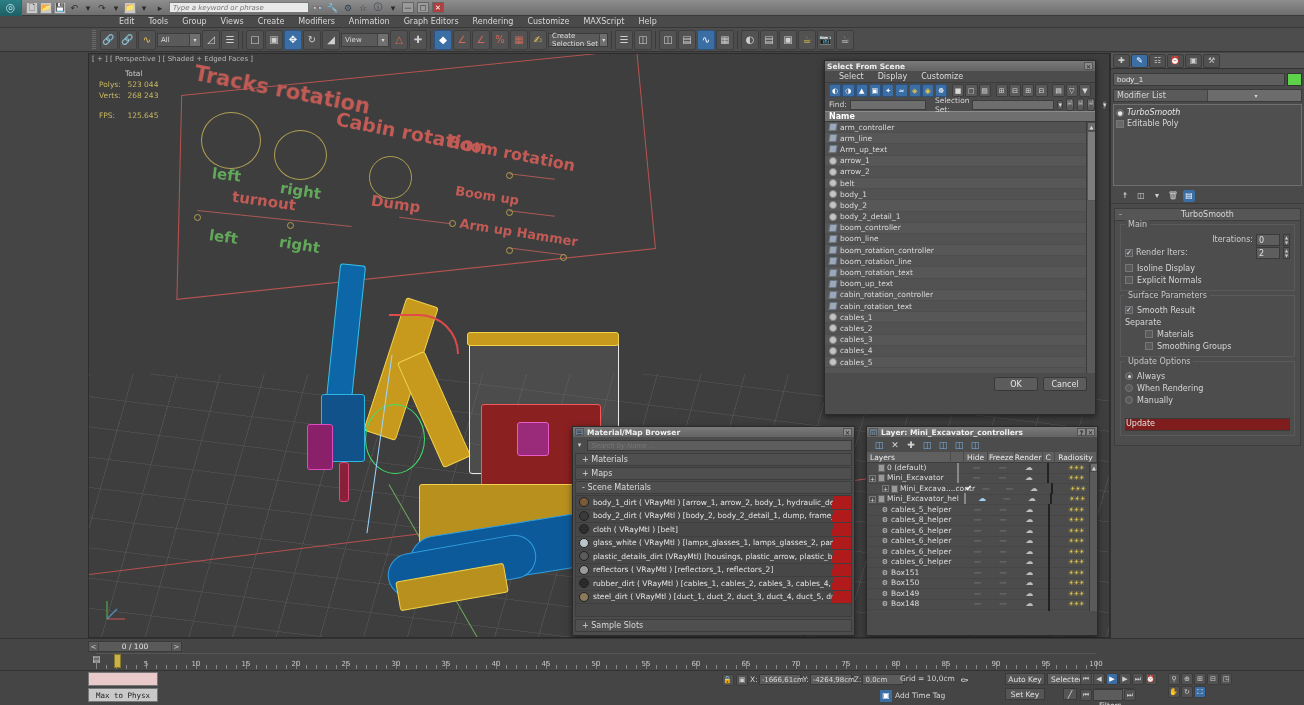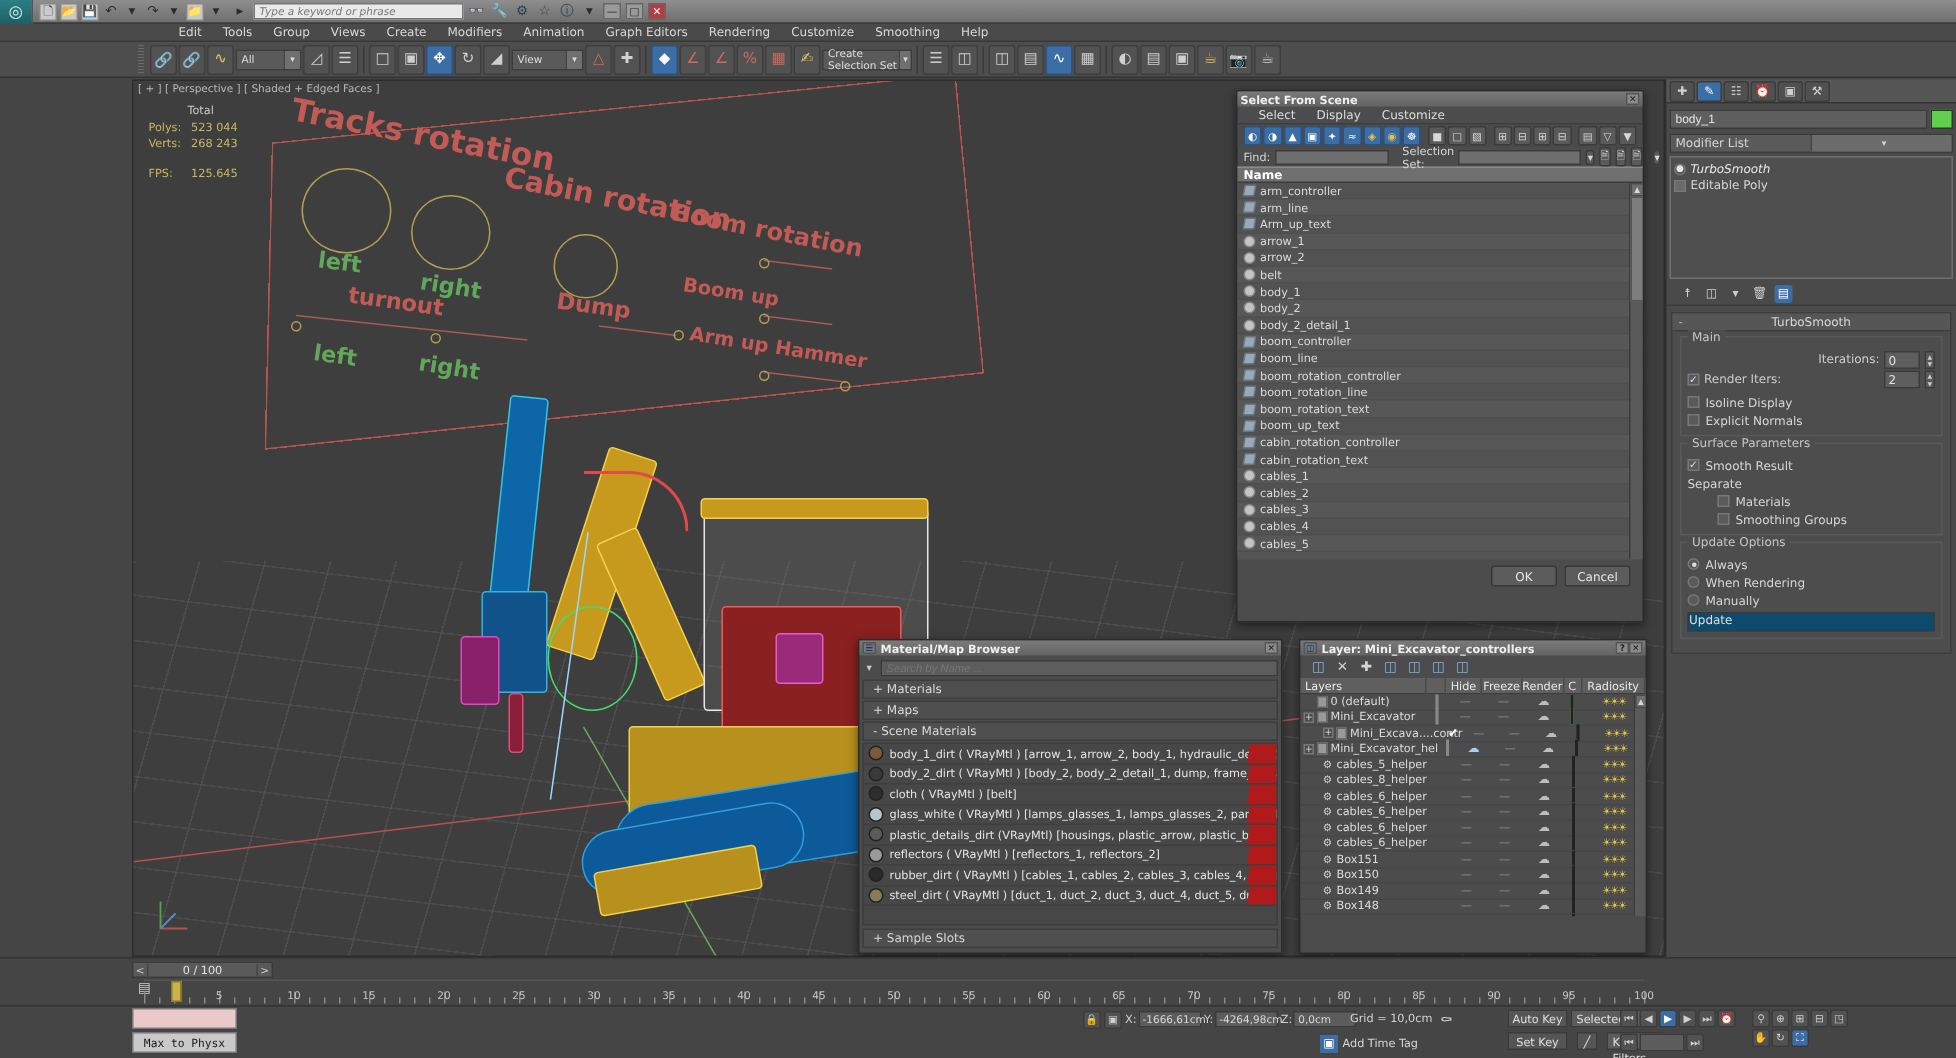--- a/index.html
+++ b/index.html
@@ -143,22 +143,22 @@
   .spinarrows { width:7px; height:12px; background:#5a5a5a; border:1px solid #3a3a3a;
     display:flex; flex-direction:column; font-size:4px; align-items:center;
     justify-content:center; line-height:5px; color:#ccc; }
   .chk { width:8px; height:8px; border:1px solid #777; background:#5a5a5a;
     display:inline-flex; align-items:center; justify-content:center; font-size:7px;
     color:#cfe3ff; }
   .crow { display:flex; align-items:center; gap:4px; height:12px; font-size:8px; }
   .rad { width:8px; height:8px; border:1px solid #777; background:#5a5a5a;
     border-radius:50%; display:inline-flex; align-items:center; justify-content:center; }
   .rad.on::after { content:""; width:3px; height:3px; background:#ddd; border-radius:50%; }
-  .updbtn { width:100%; height:13px; background:#0c4a6e; border:1px solid #3a3a3a;
-    font-size:8px; color:#e0e0e0; margin-top:2px; }
+  .updbtn { width:100%; height:13px; background:#7f1d1d; border:1px solid #3a3a3a;
+    font-size:8px; color:#e0e0e0; margin-top:12px; }
 
   
   .leftstrip { position:absolute; left:0; top:53px; width:88px; height:585px;
     background:#454545; }
 
   
   .win { position:absolute; background:#4c4c4c; border:1px solid #2b2b2b;
     box-shadow:0 2px 6px rgba(0,0,0,.5); }
   .win-title { height:10px; background:linear-gradient(#7a7a7a,#636363);
     display:flex; align-items:center; padding:0 2px; font-size:7.5px; color:#efefef;
@@ -344,21 +344,21 @@
       <span>Edit</span>
       <span>Tools</span>
       <span>Group</span>
       <span>Views</span>
       <span>Create</span>
       <span>Modifiers</span>
       <span>Animation</span>
       <span>Graph Editors</span>
       <span>Rendering</span>
       <span>Customize</span>
-      <span>Smoothing</span>
+      <span>MAXScript</span>
       <span>Help</span>
     </div>
 
   <div class="toolbar">
     <div class="tgrip"></div>
     <div class="tbtn amber">🔗</div>
     <div class="tbtn">🔗</div>
     <div class="tbtn amber">∿</div>
     <div class="tcombo" style="width:44px">
       <span>All</span>
@@ -1212,21 +1212,21 @@
       <span>Add Time Tag</span>
     </div>
 
     <div style="position:absolute;left:960px;top:4px;color:#d8d8d8;font-size:10px">⚰</div>
 
     <div class="sb-keys">
       <div style="display:flex;gap:2px">
         <div class="kbtn" style="width:40px">Auto Key</div>
         <div class="kfield" style="width:54px">Selected</div>
       </div>
-      <div style="display:flex;gap:6px;margin-top:3px">
+      <div style="display:flex;gap:18px;margin-top:3px">
         <div class="kbtn" style="width:40px">Set Key</div>
         <div class="kbtn" style="width:14px">╱</div>
         <div class="kfield" style="width:38px">Key Filters...</div>
       </div>
     </div>
 
     <div class="sb-navbtns">
       <div class="nbtn">⏮</div>
       <div class="nbtn">◀</div>
       <div class="nbtn on">▶</div>

